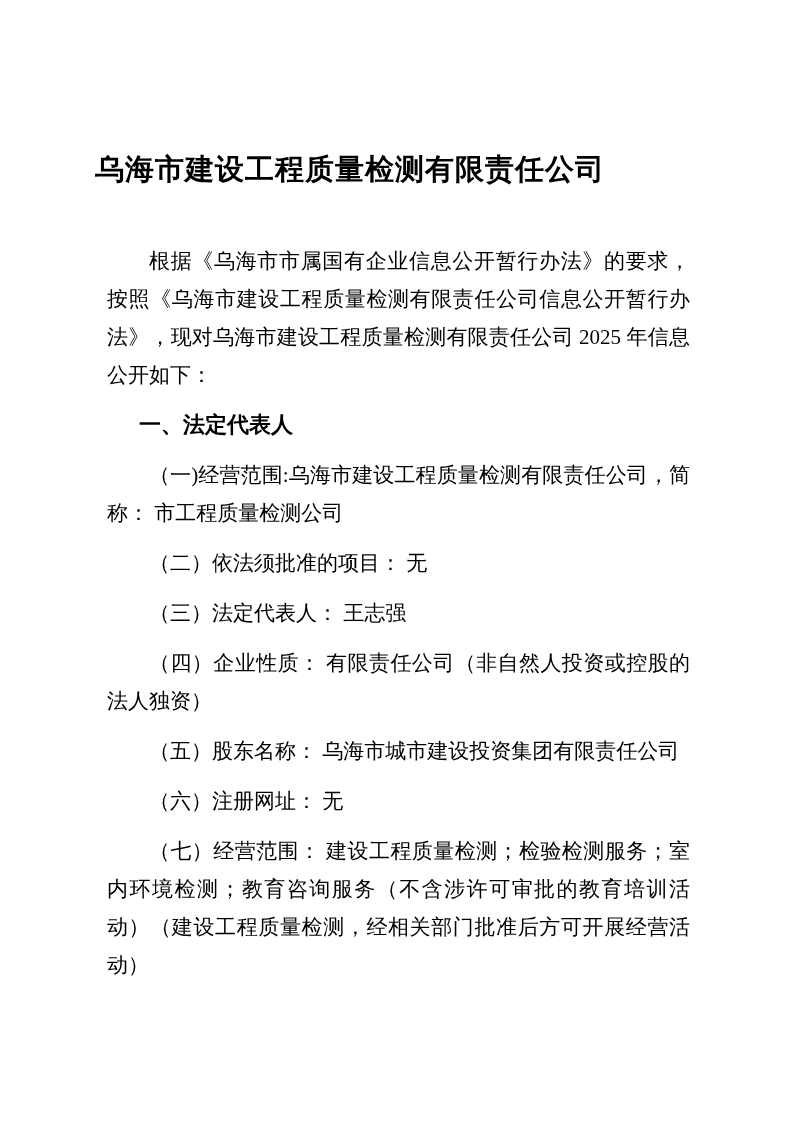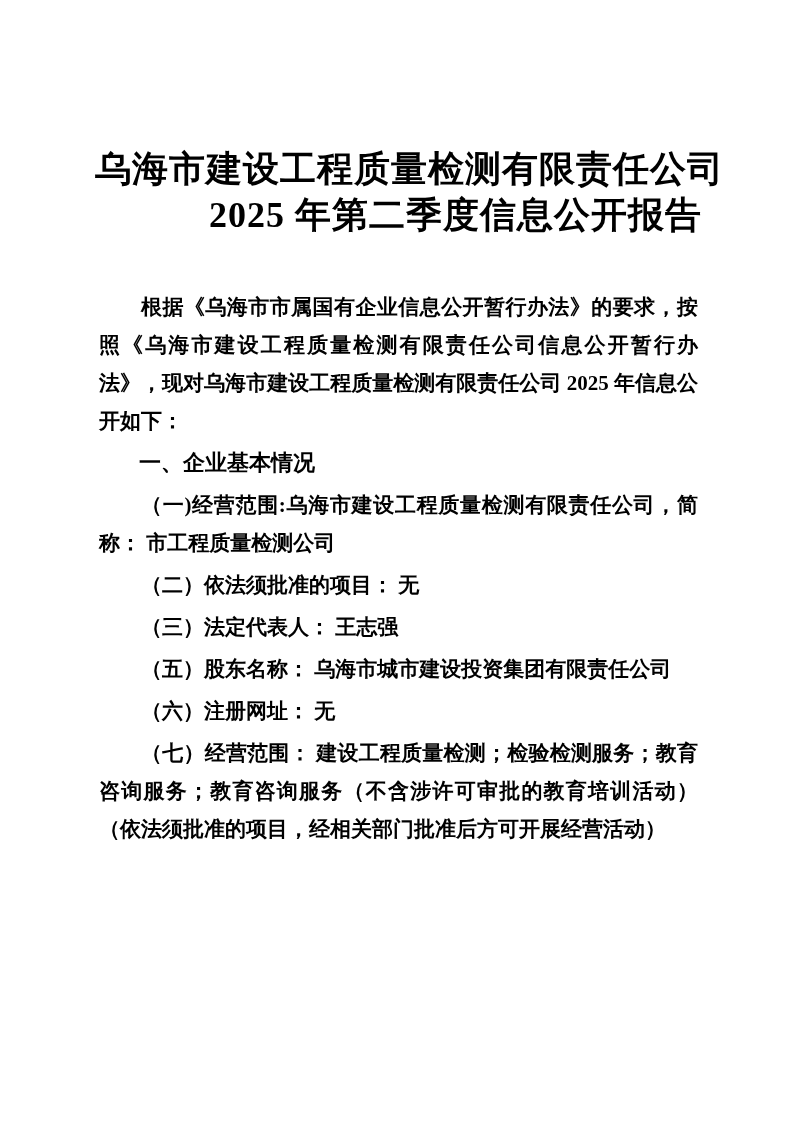--- a/index.html
+++ b/index.html
@@ -13,38 +13,37 @@
     height: 1122px;
     box-sizing: border-box;
     background: #ffffff;
     color: #000000;
     padding: 146px 91px 0 95px;
     overflow: hidden;
     font-family: "Liberation Serif", "DejaVu Serif", serif;
   }
   .doc-title {
     margin: 0 0 50px 0;
-    text-align: right;
-    font-size: 36px;
+    text-align: left;
+    font-size: 29px;
     line-height: 46px;
     font-weight: bold;
     letter-spacing: 1px;
   }
   .title-line {
     display: block;
     white-space: nowrap;
   }
   .body-par {
-    margin: 4px;
+    margin: 12px;
     font-size: 21px;
     line-height: 38px;
     text-align: justify;
     text-indent: 2em;
     word-break: break-all;
-    font-weight: bold;
   }
   .section-heading {
     margin: 0;
     font-size: 22px;
     line-height: 38px;
     font-weight: bold;
     text-indent: 2em;
     text-align: left;
   }
   .items-list {
@@ -52,29 +51,29 @@
     padding: 0;
   }
 </style>
 </head>
 <body>
 
 <div class="page">
 
   <h1 class="doc-title">
     <span class="title-line">乌海市建设工程质量检测有限责任公司</span>
-    <span class="title-line">2025 年第二季度信息公开报告</span>
   </h1>
 
   <p class="body-par">根据《乌海市市属国有企业信息公开暂行办法》的要求，按照《乌海市建设工程质量检测有限责任公司信息公开暂行办法》，现对乌海市建设工程质量检测有限责任公司 2025 年信息公开如下：</p>
 
-  <h2 class="section-heading">一、企业基本情况</h2>
+  <h2 class="section-heading">一、法定代表人</h2>
 
   <div class="items-list">
     <p class="body-par">（一)经营范围:乌海市建设工程质量检测有限责任公司，简称： 市工程质量检测公司</p>
     <p class="body-par">（二）依法须批准的项目： 无</p>
     <p class="body-par">（三）法定代表人： 王志强</p>
+    <p class="body-par">（四）企业性质： 有限责任公司（非自然人投资或控股的法人独资）</p>
     <p class="body-par">（五）股东名称： 乌海市城市建设投资集团有限责任公司</p>
     <p class="body-par">（六）注册网址： 无</p>
-    <p class="body-par">（七）经营范围： 建设工程质量检测；检验检测服务；教育咨询服务；教育咨询服务（不含涉许可审批的教育培训活动）（依法须批准的项目，经相关部门批准后方可开展经营活动）</p>
+    <p class="body-par">（七）经营范围： 建设工程质量检测；检验检测服务；室内环境检测；教育咨询服务（不含涉许可审批的教育培训活动）（建设工程质量检测，经相关部门批准后方可开展经营活动）</p>
   </div>
 
 </div>
 
 </body></html>

